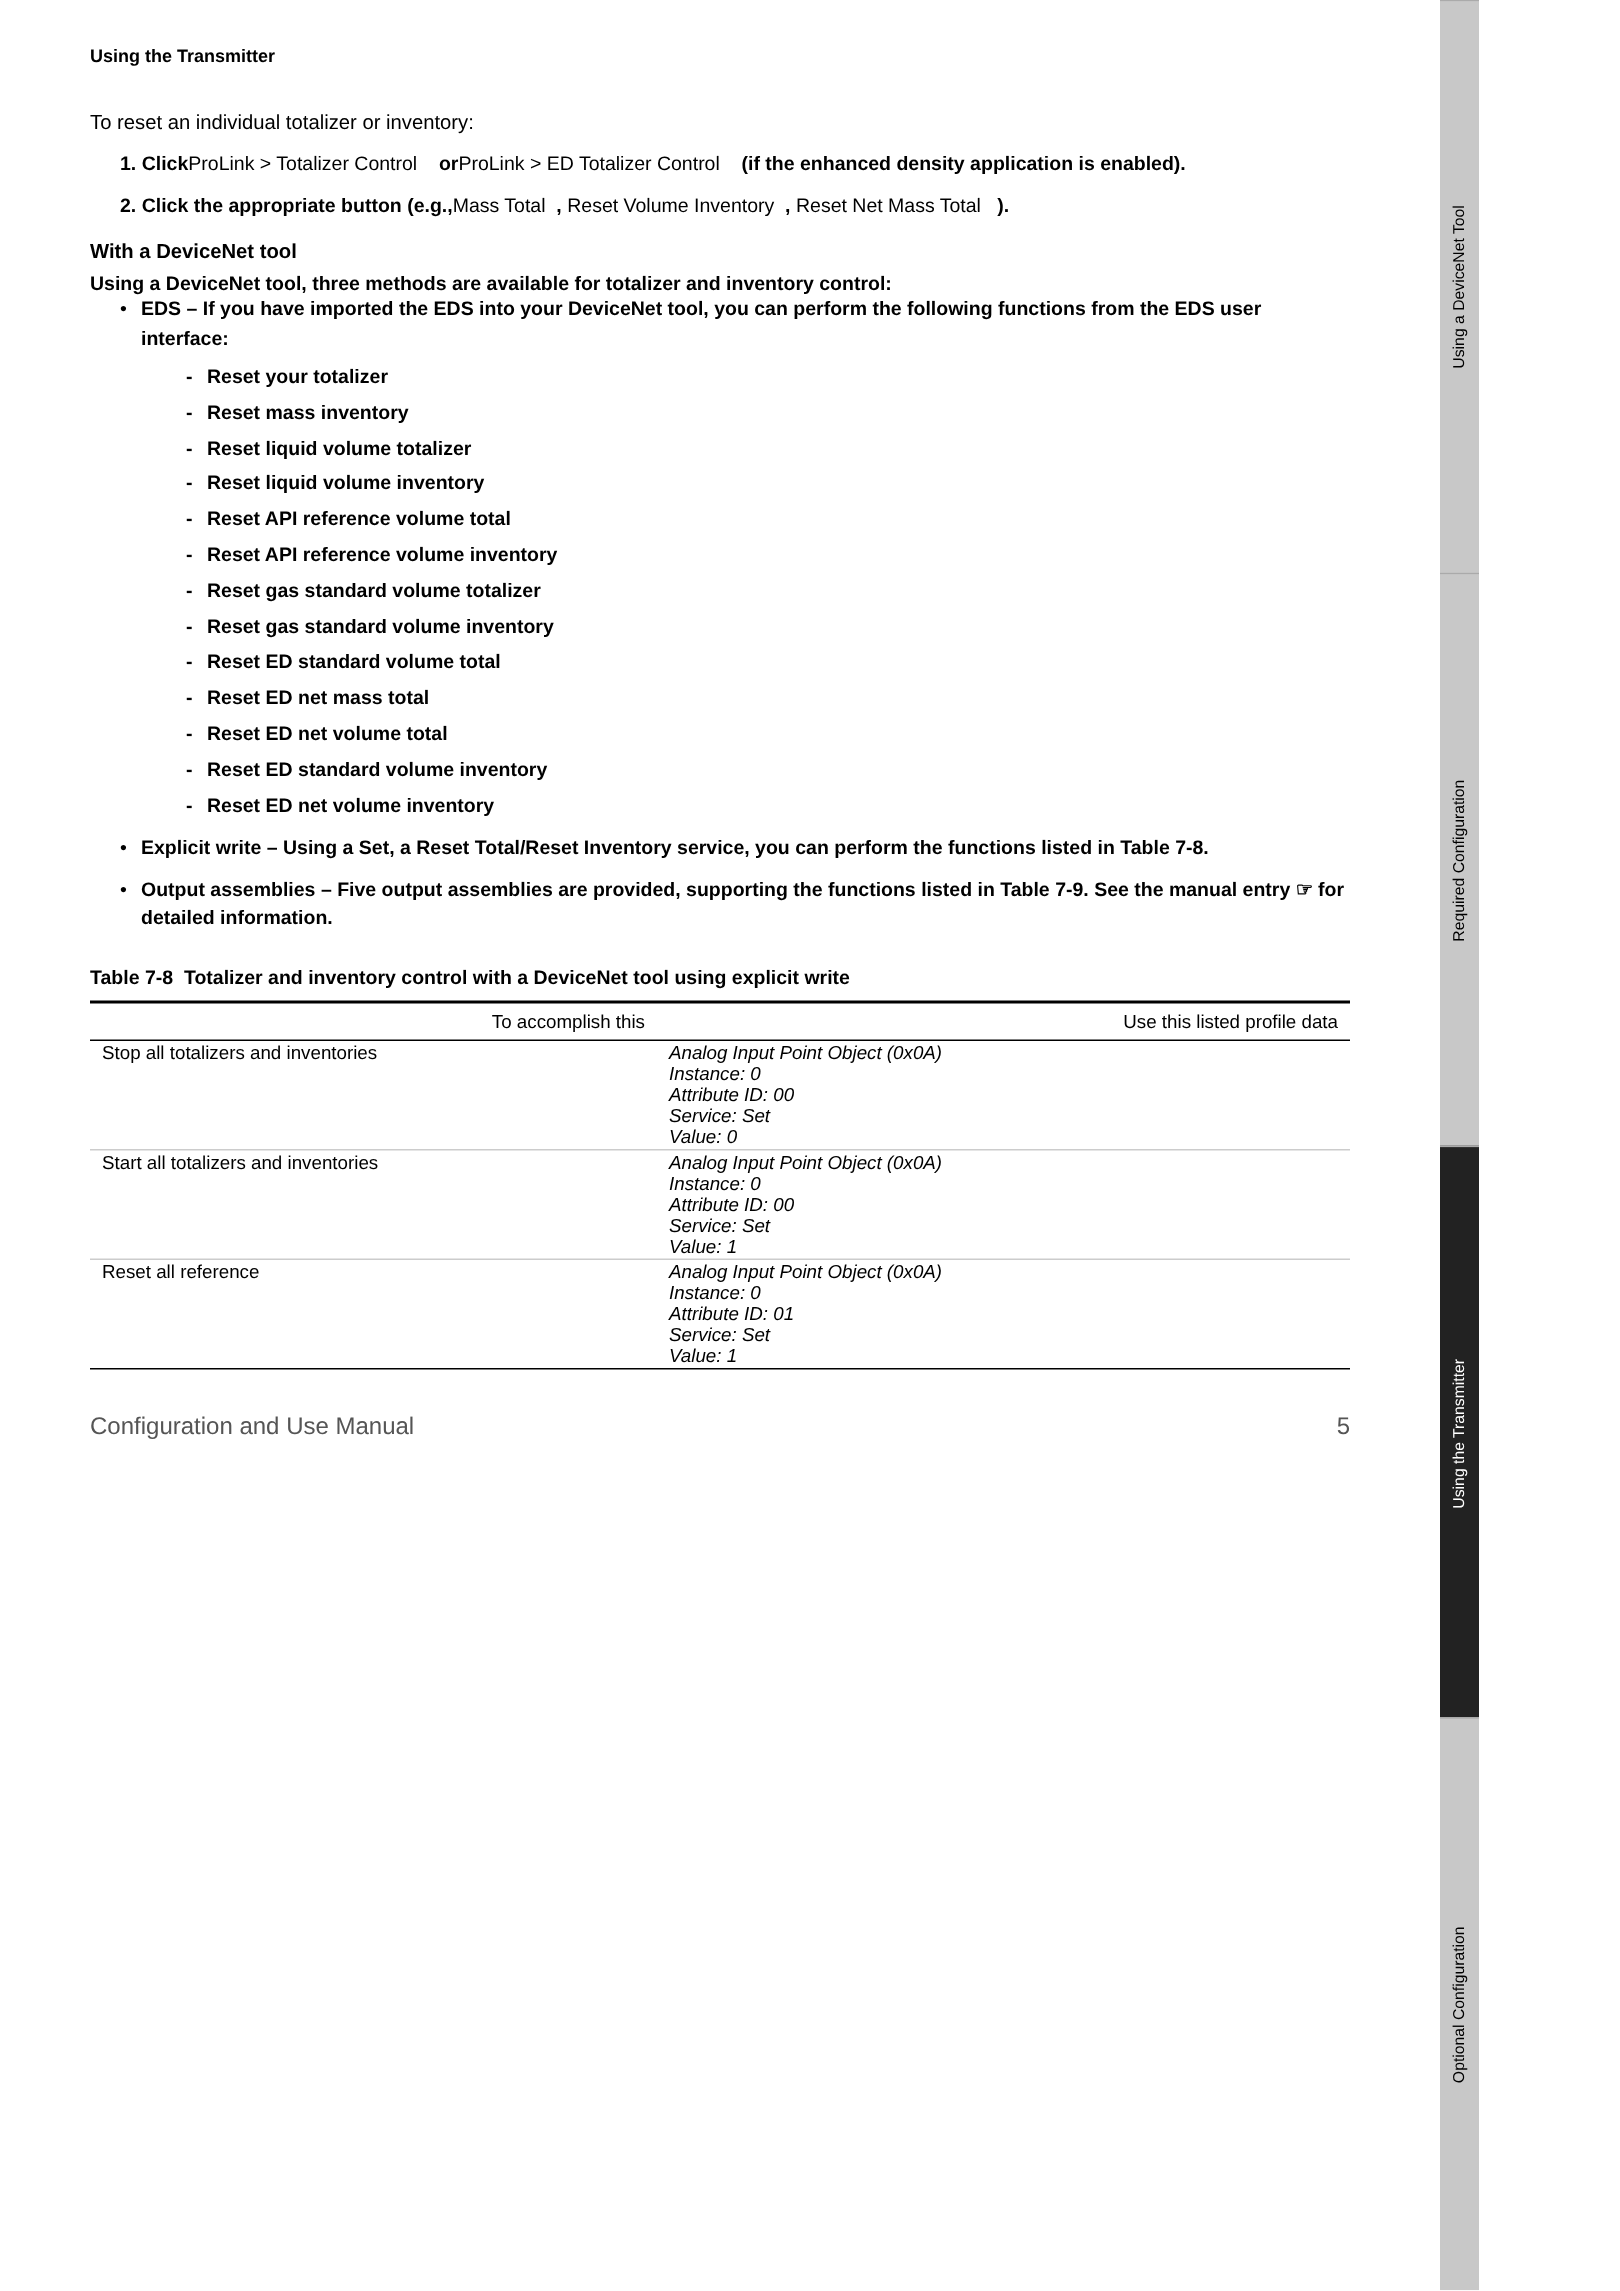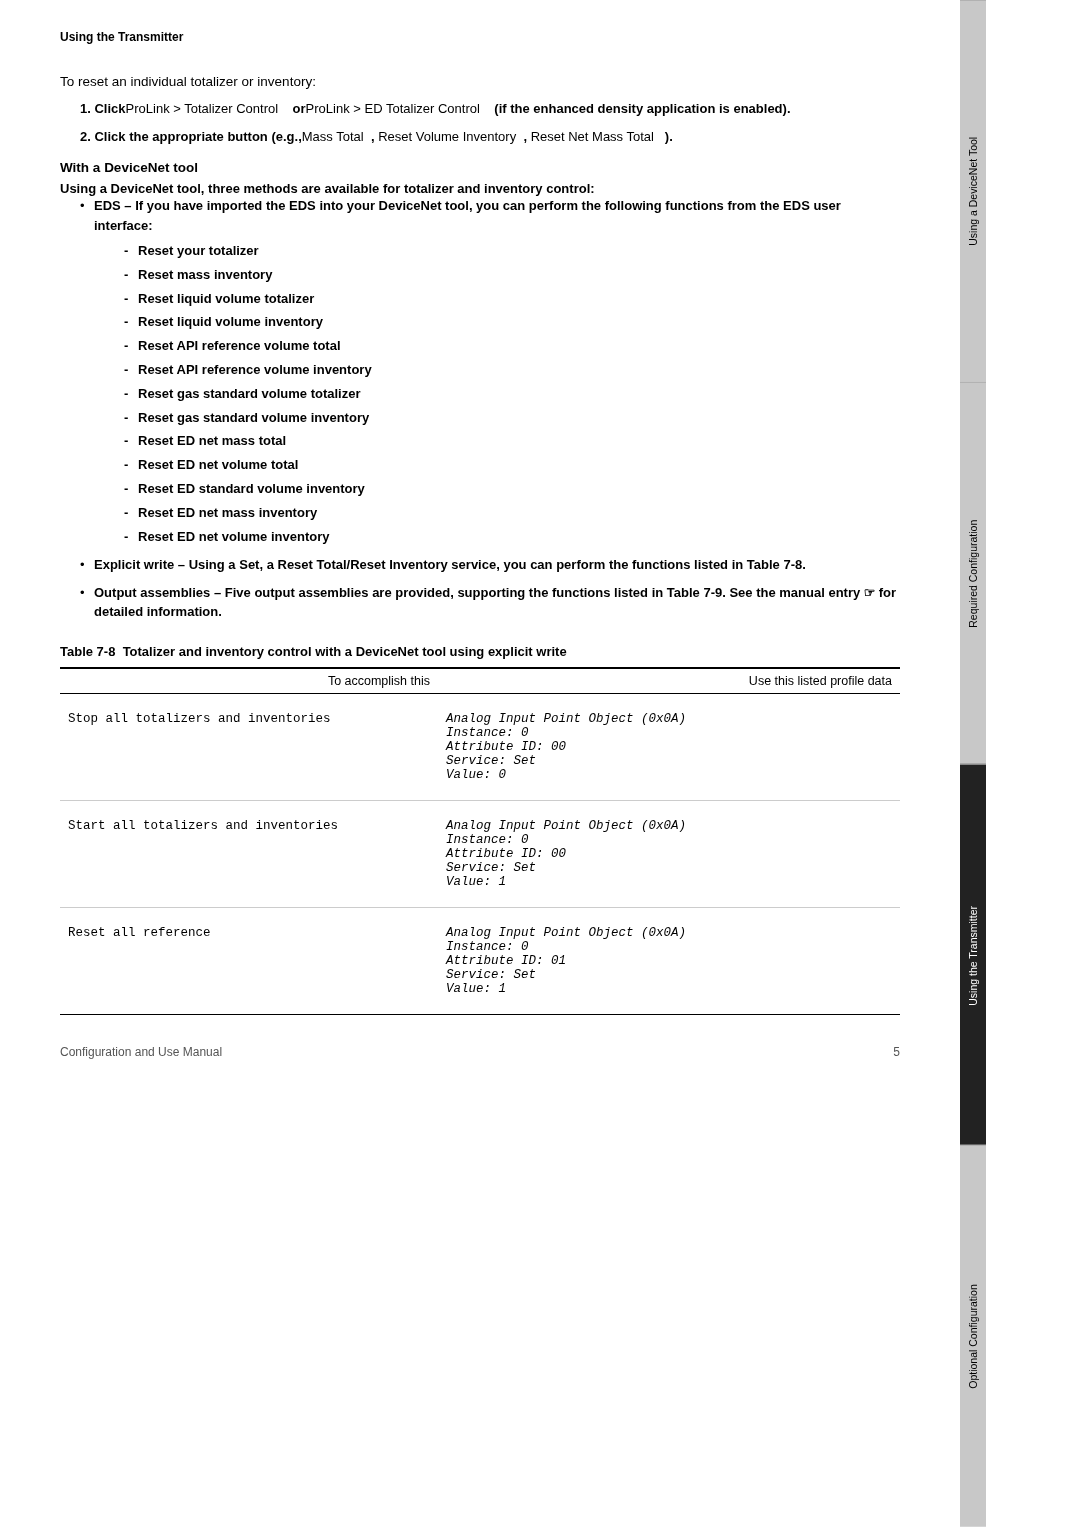--- a/index.html
+++ b/index.html
@@ -96,42 +96,41 @@
       border-top: 2px solid #000;
       border-bottom: 1px solid #000;
     }
     table.data-table th {
       text-align: right;
       padding: 5px 8px;
       font-weight: normal;
       font-size: 12.5px;
     }
     table.data-table td {
-      padding: 18px 8px;
+      padding: 1px 8px;
       vertical-align: top;
       border-bottom: 1px solid #ccc;
-      font-family: Liberation Mono, monospace;
     }
     table.data-table tr:last-child td {
       border-bottom: 1px solid #000;
     }
     table.data-table td.col-left {
       width: 45%;
       font-style: normal;
     }
     table.data-table td.col-right {
       width: 55%;
       font-style: italic;
     }
     .page-footer {
       display: flex;
       justify-content: space-between;
       align-items: center;
       margin-top: 30px;
-      font-size: 12px;
+      font-size: 16px;
       color: #555;
       border-top: none;
     }
     .right-tabs {
       display: flex;
       flex-direction: column;
       width: 26px;
       min-height: 1527px;
       gap: 0;
     }
@@ -198,24 +197,24 @@
         <span class="bold">EDS – If you have imported the EDS into your DeviceNet tool, you can perform the following functions from the EDS user interface:</span>
         <ul class="dash-list">
           <li>Reset your totalizer</li>
           <li>Reset mass inventory</li>
           <li>Reset liquid volume totalizer</li>
           <li>Reset liquid volume inventory</li>
           <li>Reset API reference volume total</li>
           <li>Reset API reference volume inventory</li>
           <li>Reset gas standard volume totalizer</li>
           <li>Reset gas standard volume inventory</li>
+          <li>Reset ED standard volume total</li>
           <li>Reset ED net mass total</li>
           <li>Reset ED net volume total</li>
           <li>Reset ED standard volume inventory</li>
-          <li>Reset ED net mass inventory</li>
           <li>Reset ED net volume inventory</li>
         </ul>
       </li>
 
       <li>
         <span class="bold">Explicit write – Using a Set, a Reset Total/Reset Inventory service, you can perform the functions listed in Table 7-8.</span>
       </li>
 
       <li>
         <span class="bold">Output assemblies – Five output assemblies are provided, supporting the functions listed in Table 7-9. See the manual entry</span>

